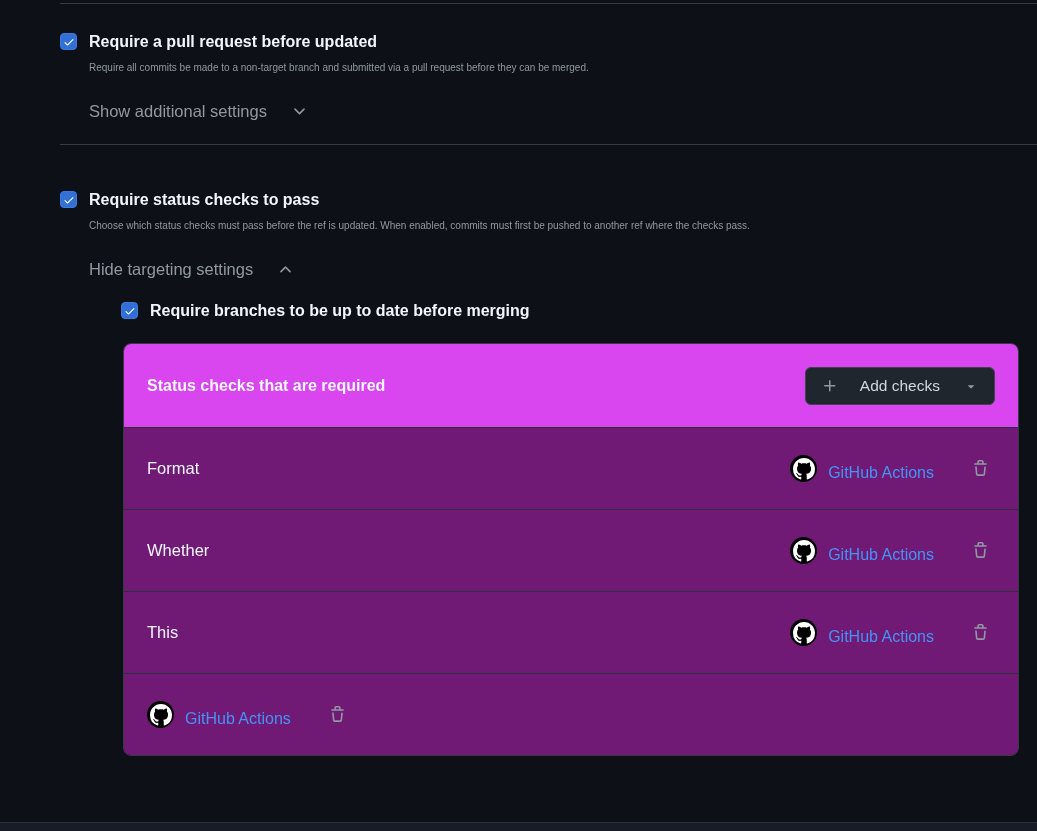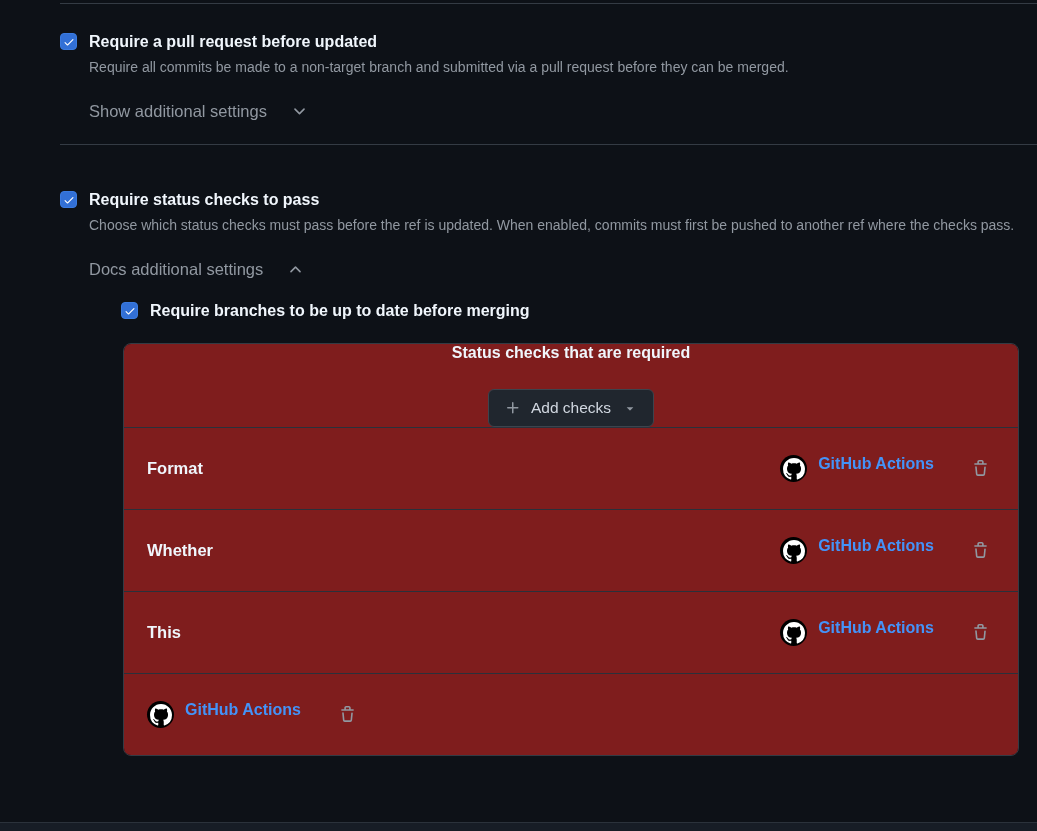--- a/index.html
+++ b/index.html
@@ -22,61 +22,60 @@
   .checkbox {
     width: 17px; height: 17px; flex: none;
     border-radius: 4px; background: #3270d6;
     display: flex; align-items: center; justify-content: center;
     margin-top: 3px; cursor: pointer; border: 1px solid #3a7be0;
   }
   .checkbox svg { width: 12px; height: 12px; fill: #ffffff; }
 
   .setting-body { margin-left: 12px; flex: 1; min-width: 0; }
   .setting-title { margin: 0; font-size: 16px; font-weight: 700; line-height: 24px; color: #f0f6fc; }
-  .setting-desc { margin: 2px 0 0 0; font-size: 14px; line-height: 23px; color: #9198a1; max-width: 945px; }
+  .setting-desc { margin: 2px 0 0 0; font-size: 10px; line-height: 23px; color: #9198a1; max-width: 945px; }
 
   .toggle-btn {
     display: inline-flex; align-items: center; gap: 24px;
     background: none; border: none; padding: 0; margin-top: 20px;
     color: #9198a1; font-size: 16.5px; font-family: inherit; cursor: pointer; line-height: 24px;
   }
   .toggle-btn svg { width: 17px; height: 17px; fill: #9198a1; }
 
   .sub-setting { margin-left: 32px; margin-top: 18px; }
   .sub-setting .setting-desc { max-width: 905px; }
 
   .checks-panel {
     margin: 20px 18px 0 34px;
     border: 1px solid #343b44; border-radius: 8px;
     background: #0d1117; overflow: hidden;
   }
   .panel-header {
-    height: 83px; background: #7f1d1d;
+    height: 83px; background: #d946ef;
     display: flex; align-items: center; justify-content: space-between;
     padding: 0 23px;
-    flex-direction: column;
   }
   .panel-title { font-size: 16px; font-weight: 700; color: #f0f6fc; }
 
   .add-checks-btn {
-    display: flex; align-items: center; gap: 10px;
+    display: flex; align-items: center; gap: 22px;
     height: 38px; padding: 0 16px;
     background: #20262e; border: 1px solid #3d444d; border-radius: 6px;
     color: #d1d7e0; font-size: 15.5px; font-family: inherit; cursor: pointer;
   }
   .add-checks-btn .plus { width: 16px; height: 16px; fill: #9198a1; }
   .add-checks-btn .caret { width: 14px; height: 14px; fill: #9198a1; margin-left: 2px; }
 
   .check-row {
     display: flex; align-items: center;
     height: 82px; padding: 0 29px 0 23px;
-    border-top: 1px solid #2a313b; background: #7f1d1d; font-weight: bold;
+    border-top: 1px solid #2a313b; background: #701a75;
   }
   .check-name { flex: 1; font-size: 16.5px; color: #f0f6fc; }
-  .check-source { display: flex; align-items: flex-start; }
+  .check-source { display: flex; align-items: flex-end; }
   .avatar {
     width: 27px; height: 27px; border-radius: 50%;
     background: #000000; display: flex; align-items: center; justify-content: center;
     flex: none;
   }
   .avatar svg { width: 22px; height: 22px; fill: #ffffff; }
   .source-link { color: #4493f8; font-size: 16px; text-decoration: none; margin-left: 11px; cursor: pointer; }
   .trash-btn {
     background: none; border: none; padding: 0; margin-left: 38px;
     display: flex; cursor: pointer;
@@ -129,21 +128,21 @@
     <div class="setting-row">
       <div class="checkbox">
         <svg viewBox="0 0 16 16">
             <use href="#p-check"></use>
           </svg>
       </div>
       <div class="setting-body">
         <h3 class="setting-title">Require status checks to pass</h3>
         <p class="setting-desc">Choose which status checks must pass before the ref is updated. When enabled, commits must first be pushed to another ref where the checks pass.</p>
         <button class="toggle-btn">
-          <span>Docs additional settings</span>
+          <span>Hide targeting settings</span>
           <svg viewBox="0 0 16 16">
               <use href="#p-chevron-up"></use>
             </svg>
         </button>
 
         
         <div class="sub-setting">
           <div class="setting-row">
             <div class="checkbox">
               <svg viewBox="0 0 16 16">

